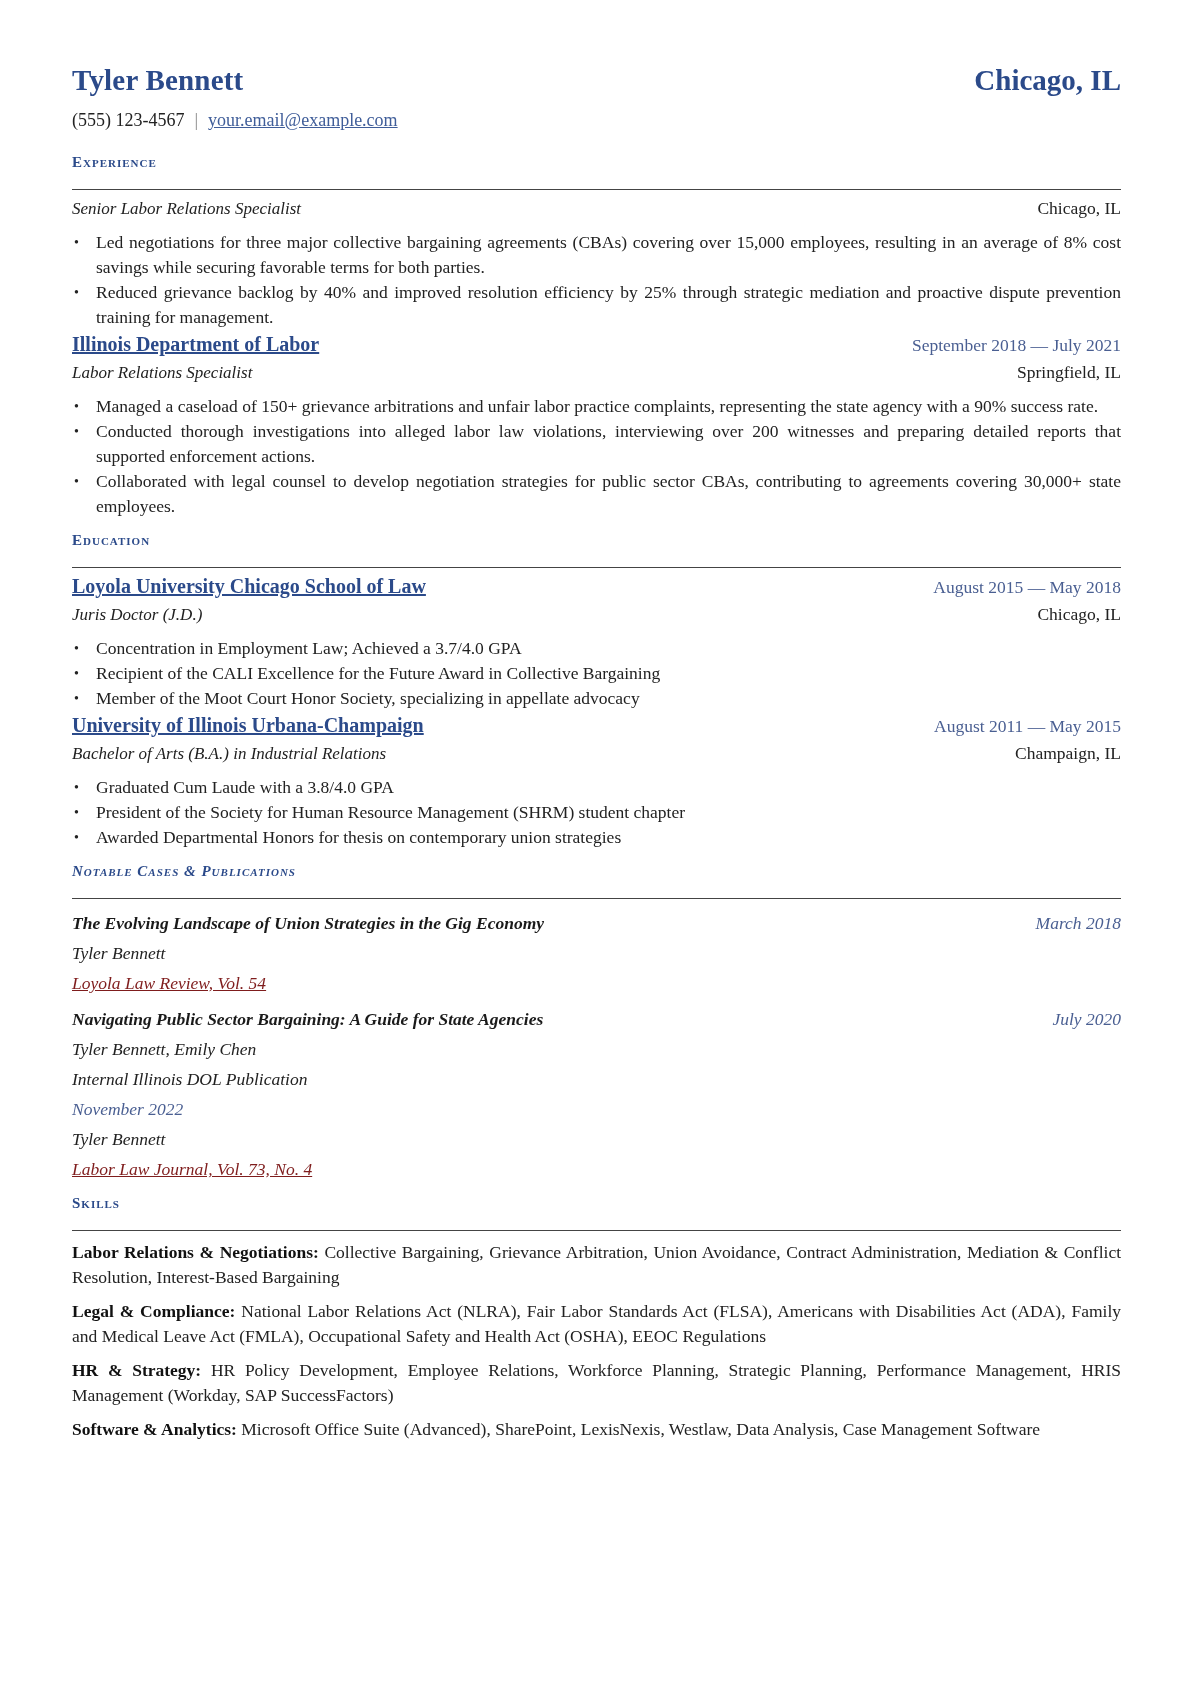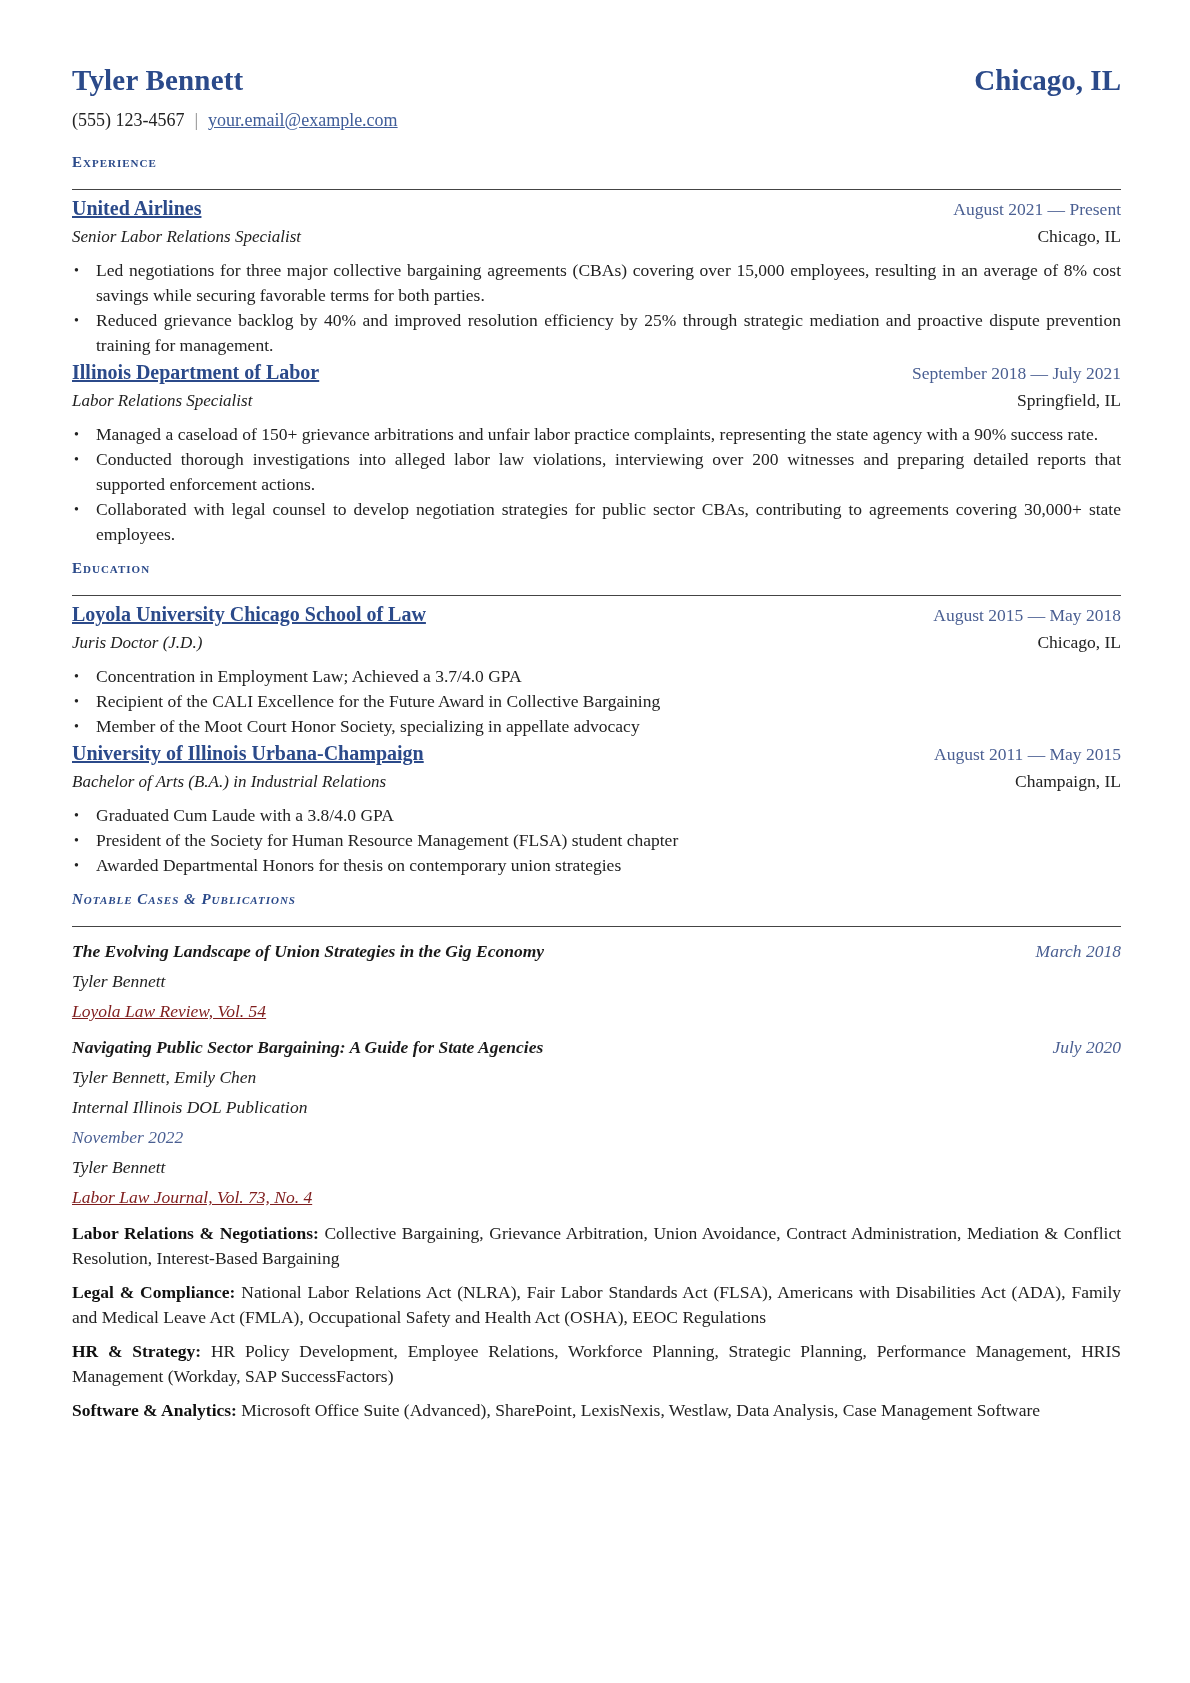--- a/index.html
+++ b/index.html
@@ -45,24 +45,20 @@
     <div class="city">Chicago, IL</div>
     <div class="contact">
       <span>(555) 123-4567</span><span class="sep">|</span><a href="mailto:your.email@example.com">your.email@example.com</a>
     </div>
   </div>
 
   <section style="margin-top:-1px;">
     <h2 class="section-title">Experience</h2>
 
     <div style="margin-top:5px;">
-      <div class="entry-head">
-        <a class="org">United Airlines</a>
-        <span class="dates">August 2021 — Present</span>
-      </div>
       <div class="entry-sub">
         <span class="role">Senior Labor Relations Specialist</span>
         <span class="loc">Chicago, IL</span>
       </div>
       <ul class="bullets">
         <li>Led negotiations for three major collective bargaining agreements (CBAs) covering over 15,000 employees, resulting in an average of 8% cost savings while securing favorable terms for both parties.</li>
         <li>Reduced grievance backlog by 40% and improved resolution efficiency by 25% through strategic mediation and proactive dispute prevention training for management.</li>
       </ul>
     </div>
 
@@ -106,21 +102,21 @@
       <div class="entry-head">
         <a class="org">University of Illinois Urbana-Champaign</a>
         <span class="dates">August 2011 — May 2015</span>
       </div>
       <div class="entry-sub">
         <span class="role">Bachelor of Arts (B.A.) in Industrial Relations</span>
         <span class="loc">Champaign, IL</span>
       </div>
       <ul class="bullets">
         <li>Graduated Cum Laude with a 3.8/4.0 GPA</li>
-        <li>President of the Society for Human Resource Management (FLSA) student chapter</li>
+        <li>President of the Society for Human Resource Management (SHRM) student chapter</li>
         <li>Awarded Departmental Honors for thesis on contemporary union strategies</li>
       </ul>
     </div>
   </section>
 
   <section style="margin-top:8px;font-style:italic;">
     <h2 class="section-title">Notable Cases &amp; Publications</h2>
 
     <div style="margin-top:3px;">
       <div class="pub-head">
@@ -143,19 +139,20 @@
     <div>
       <div class="pub-head">
         <span class="dates">November 2022</span>
       </div>
       <div class="pub-line">Tyler Bennett</div>
       <div class="pub-line"><a class="pub-venue-link">Labor Law Journal, Vol. 73, No. 4</a></div>
     </div>
   </section>
 
   <section style="margin-top:6px;">
+    <h2 class="section-title">Skills</h2>
     <div class="skill"><b>Labor Relations &amp; Negotiations:</b> <span>Collective Bargaining, Grievance Arbitration, Union Avoidance, Contract Administration, Mediation &amp; Conflict Resolution, Interest-Based Bargaining</span></div>
     <div class="skill"><b>Legal &amp; Compliance:</b> <span>National Labor Relations Act (NLRA), Fair Labor Standards Act (FLSA), Americans with Disabilities Act (ADA), Family and Medical Leave Act (FMLA), Occupational Safety and Health Act (OSHA), EEOC Regulations</span></div>
     <div class="skill"><b>HR &amp; Strategy:</b> <span>HR Policy Development, Employee Relations, Workforce Planning, Strategic Planning, Performance Management, HRIS Management (Workday, SAP SuccessFactors)</span></div>
     <div class="skill"><b>Software &amp; Analytics:</b> <span>Microsoft Office Suite (Advanced), SharePoint, LexisNexis, Westlaw, Data Analysis, Case Management Software</span></div>
   </section>
 
 </div>
 
 </body></html>

